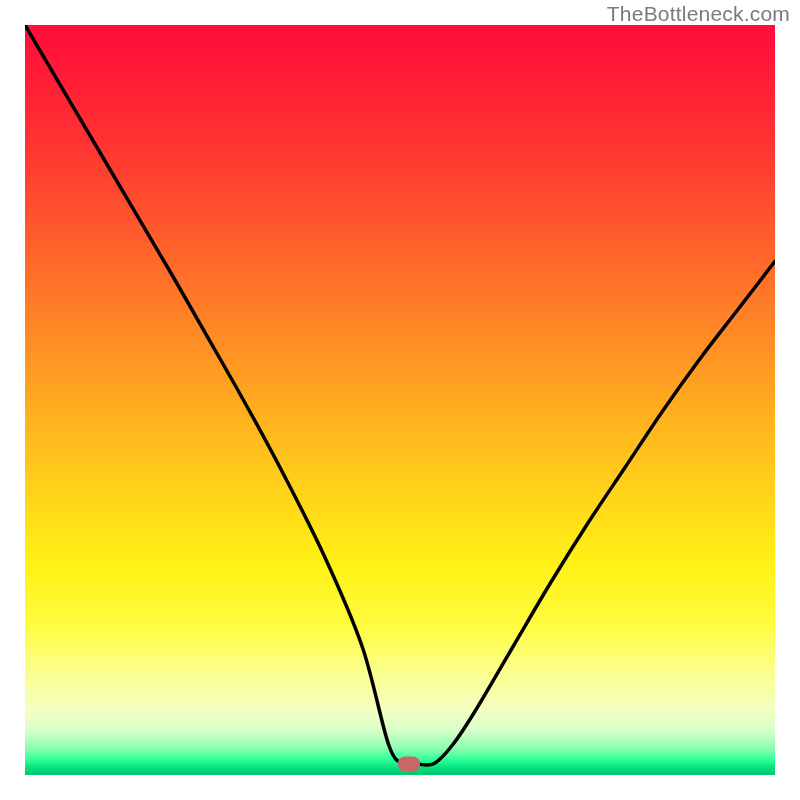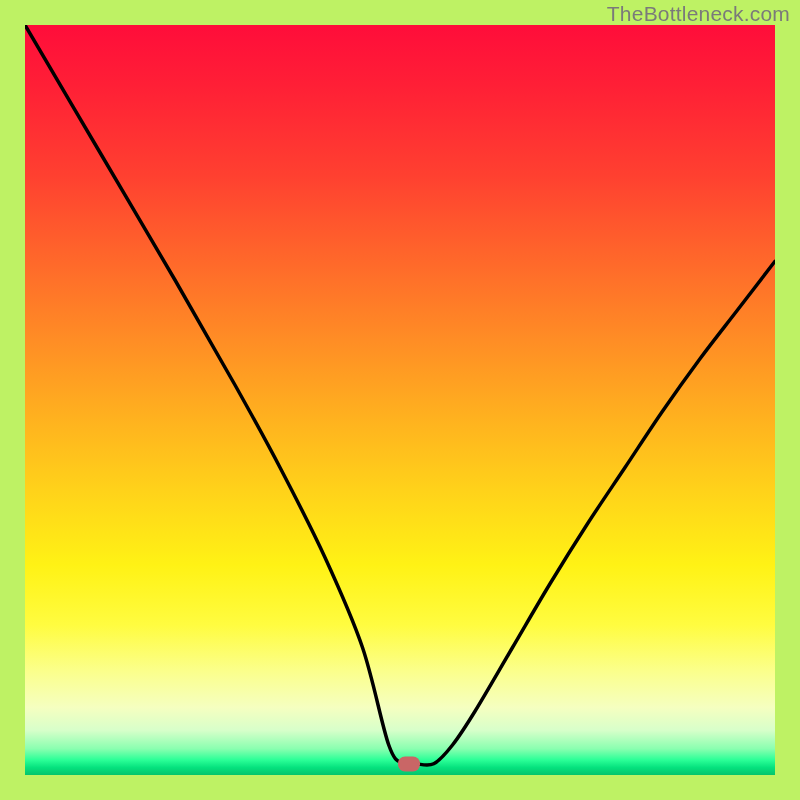--- a/index.html
+++ b/index.html
@@ -8,21 +8,21 @@
     width: 800px;
     height: 800px;
     background: #000;
     overflow: hidden;
     font-family: Arial, Helvetica, sans-serif;
   }
   .frame {
     position: relative;
     width: 800px;
     height: 800px;
-    background: #bef264;
+    background: #ffffff;
   }
   .plot-area {
     position: absolute;
     left: 25px;
     top: 25px;
     width: 750px;
     height: 750px;
     background: linear-gradient(to bottom,
       #ff0d3a 0%,
       #ff1f36 8%,

